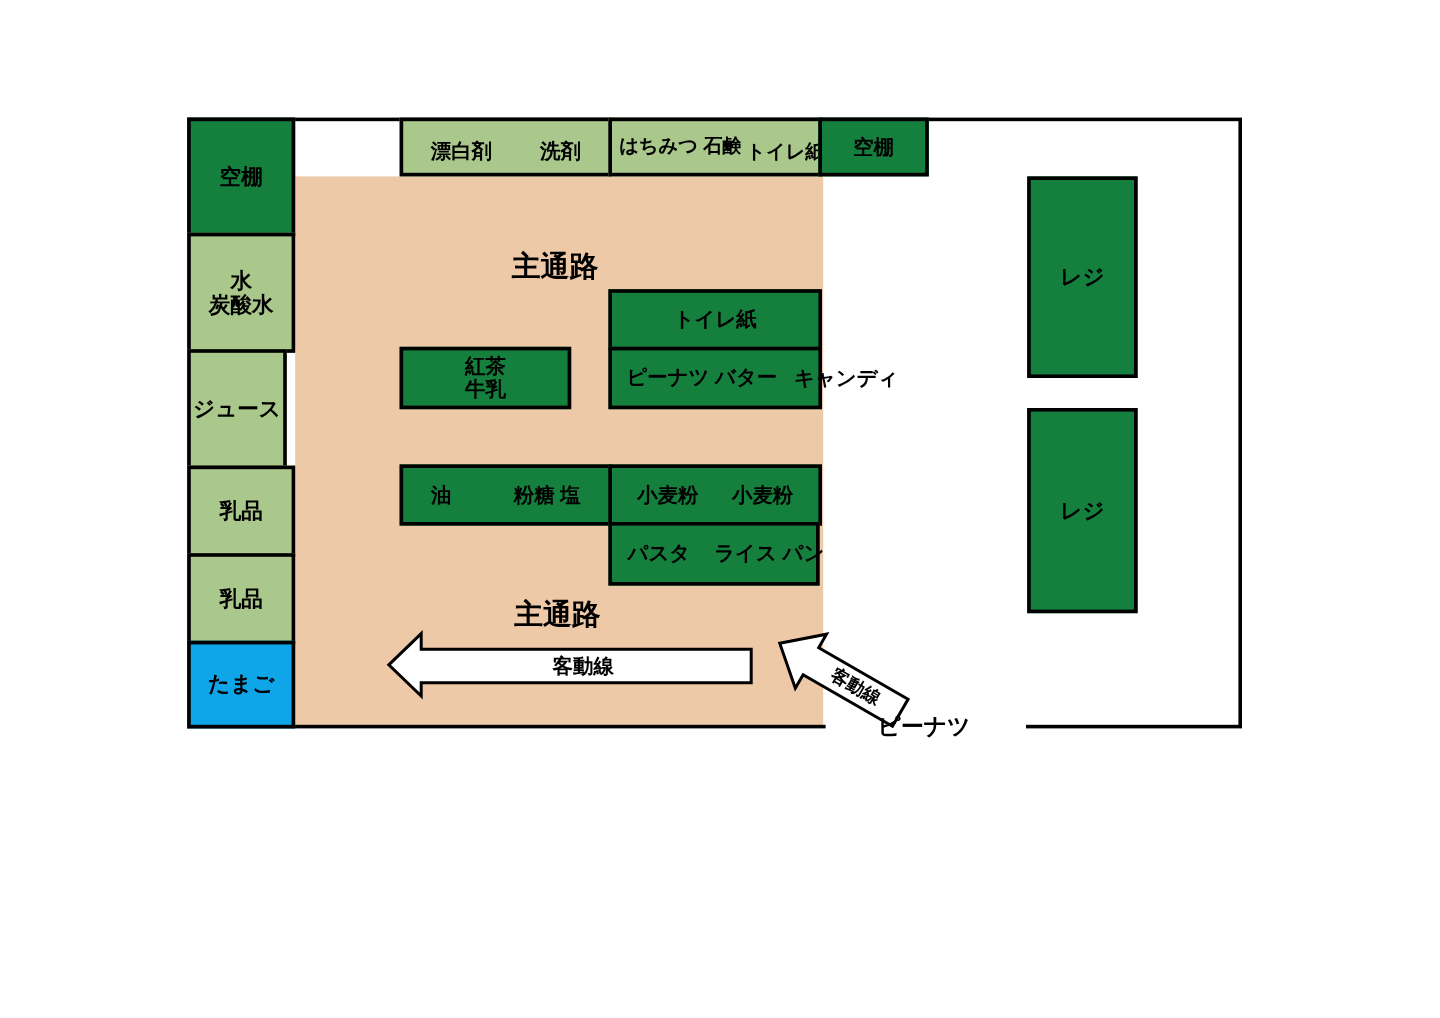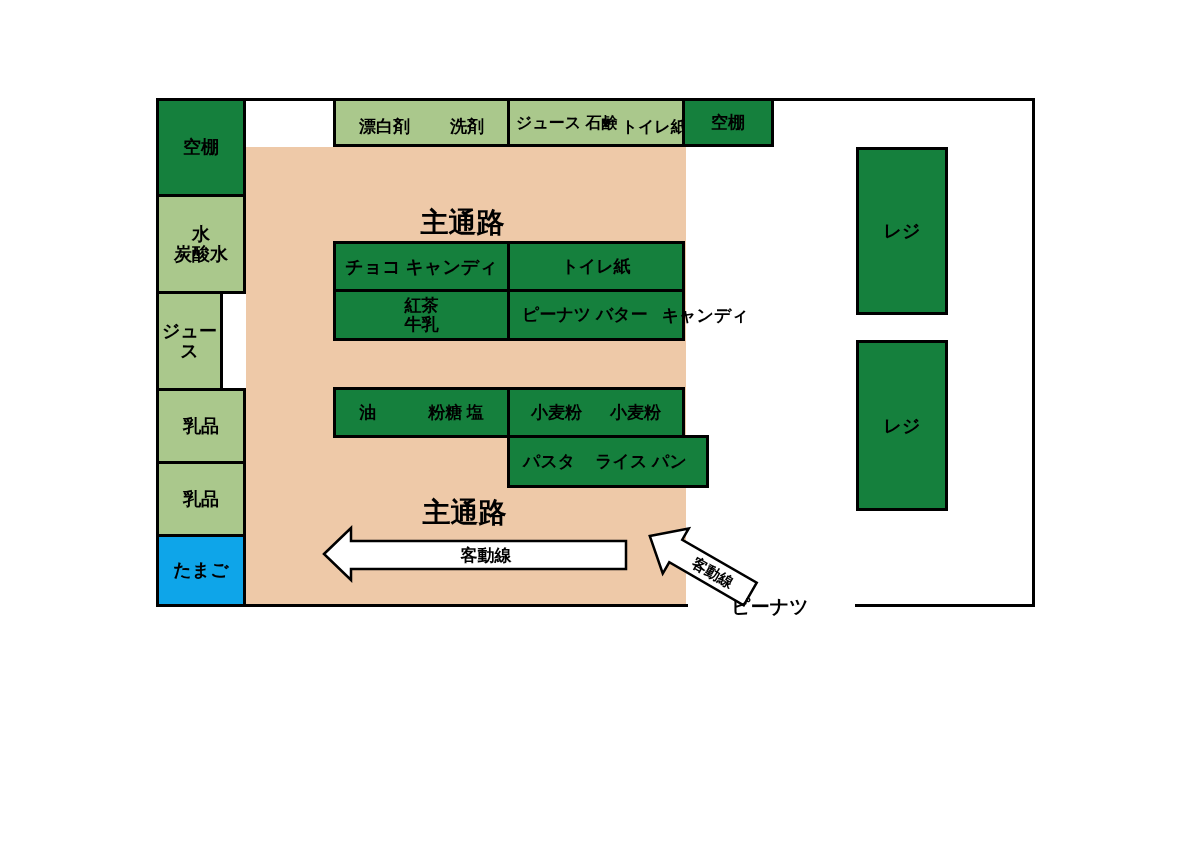--- a/index.html
+++ b/index.html
@@ -12,21 +12,21 @@
   .box{border:3px solid #000;display:flex;align-items:center;justify-content:center;text-align:center;background:#15803d;}
   .pre{white-space:pre-line;line-height:1.12;}
   .nowrap{white-space:nowrap;}
   .green{background:#aac88c;}
   .yellow{background:#f9f13b;}
   .peach{background:#eec9a8;}
   .fs16{font-size:16px;}
   .fs17{font-size:17px;}
   .fs18{font-size:18px;}
   .fs19{font-size:19px;}
-  .fs20{font-size:28px;}
+  .fs20{font-size:24px;}
   .lbl{text-align:center;}
   svg text{font-family:"Liberation Sans","DejaVu Sans",sans-serif;font-weight:bold;}
 </style>
 </head>
 <body>
 
 <div id="canvas">
 
   <div class="abs peach" style="left: 246px; top: 147px; width: 440px; height: 458px; background-color: rgb(238, 201, 168);"></div>
 
@@ -34,75 +34,72 @@
 
   <div class="abs" style="left:688px;top:602px;width:167px;height:8px;background:#fff;"></div>
 
   <div class="abs box fs18" style="left:156px;top:98px;width:90px;height:99px;">
     <span class="lbl pre">空棚</span>
   </div>
   <div class="abs box green fs18" style="left: 156px; top: 194px; width: 90px; height: 100px; background-color: rgb(170, 200, 140);">
     <span class="lbl pre">水
 炭酸水</span>
   </div>
-  <div class="abs box green fs18" style="left: 156px; top: 291px; width: 67px; height: 100px; background-color: rgb(170, 200, 140);">
+  <div class="abs box green fs18" style="left: 156px; top: 291px; width: 83px; height: 100px; background-color: rgb(170, 200, 140);">
     <span class="lbl pre">ジュース</span>
   </div>
   <div class="abs box green fs18" style="left: 156px; top: 388px; width: 90px; height: 76px; background-color: rgb(170, 200, 140);">
     <span class="lbl pre">乳品</span>
   </div>
   <div class="abs box green fs18" style="left: 156px; top: 461px; width: 90px; height: 76px; background-color: rgb(170, 200, 140);">
     <span class="lbl pre">乳品</span>
   </div>
   <div class="abs box yellow fs18" style="left: 156px; top: 534px; width: 90px; height: 73px; background-color: #0ea5e9;">
     <span class="lbl pre">たまご</span>
   </div>
 
   <div class="abs box green fs17" style="left: 333px; top: 98px; width: 177px; height: 49px; gap: 40px; padding-top: 8px; background-color: rgb(170, 200, 140);">
     <span class="nowrap">漂白剤</span>
     <span class="nowrap">洗剤</span>
   </div>
   <div class="abs box green fs16" style="left: 507px; top: 98px; width: 178px; height: 49px; justify-content: flex-start; padding-left: 6px; gap: 4px; background-color: rgb(170, 200, 140);">
-    <span class="lbl pre nowrap">ジュース
+    <span class="lbl pre nowrap">はちみつ
 石鹸</span>
     <span class="nowrap" style="margin-top:10px;">トイレ紙</span>
   </div>
   <div class="abs box fs17" style="left:682px;top:98px;width:92px;height:49px;">
     <span class="lbl">空棚</span>
   </div>
 
   <div class="abs fs20 lbl" style="left:396px;top:210px;width:133px;height:25px;line-height:25px;">主通路</div>
   <div class="abs fs20 lbl" style="left:398px;top:500px;width:133px;height:25px;line-height:25px;">主通路</div>
 
-  <div class="abs box fs18" style="left:333px;top:241px;width:177px;height:51px;">
-    <span class="lbl nowrap">チョコ キャンディ</span>
-  </div>
   <div class="abs box fs17" style="left:507px;top:241px;width:178px;height:51px;">
     <span class="lbl">トイレ紙</span>
   </div>
-  <div class="abs box fs17" style="left:333px;top:289px;width:177px;height:52px;">
+  <div class="abs box fs17" style="left:333px;top:289px;width:143px;height:52px;">
     <span class="lbl pre">紅茶
 牛乳</span>
   </div>
   <div class="abs box fs17" style="left:507px;top:289px;width:178px;height:52px;justify-content:flex-start;padding-left:12px;gap:14px;">
     <span class="lbl pre nowrap">ピーナツ
 バター</span>
     <span class="nowrap">キャンディ</span>
   </div>
 
   <div class="abs box fs17" style="left:333px;top:387px;width:177px;height:51px;gap:52px;">
     <span>油</span>
     <span class="lbl pre nowrap">粉糖
 塩</span>
   </div>
   <div class="abs box fs17" style="left:507px;top:387px;width:178px;height:51px;gap:28px;">
     <span class="nowrap">小麦粉</span>
     <span class="nowrap">小麦粉</span>
   </div>
-  <div class="abs box fs17" style="left:507px;top:435px;width:202px;height:53px;justify-content:flex-start;padding-left:13px;gap:20px;">
+  <div class="abs box fs17" style="left:507px;top:435px;width:176px;height:53px;justify-content:flex-start;padding-left:13px;gap:20px;">
     <span class="nowrap">パスタ</span>
     <span class="lbl pre nowrap">ライス
 パン</span>
   </div>
 
   <div class="abs box fs18" style="left:856px;top:147px;width:92px;height:168px;">
     <span class="lbl">レジ</span>
   </div>
   <div class="abs box fs18" style="left:856px;top:340px;width:92px;height:171px;">
     <span class="lbl">レジ</span>

